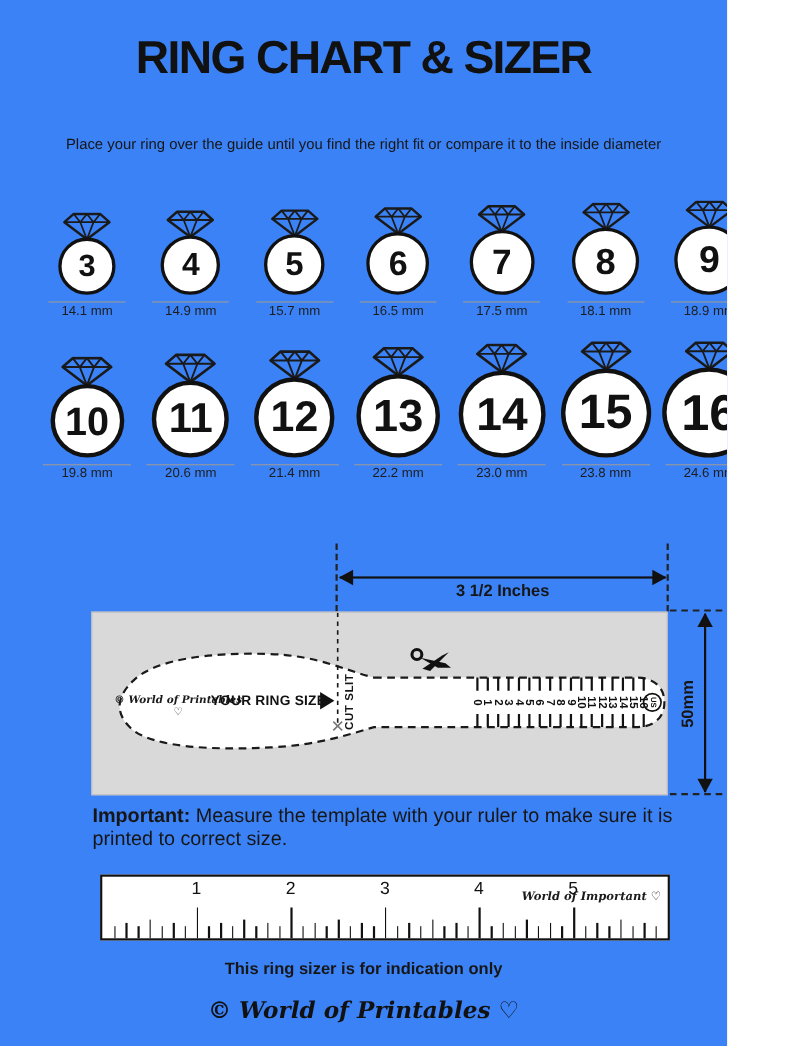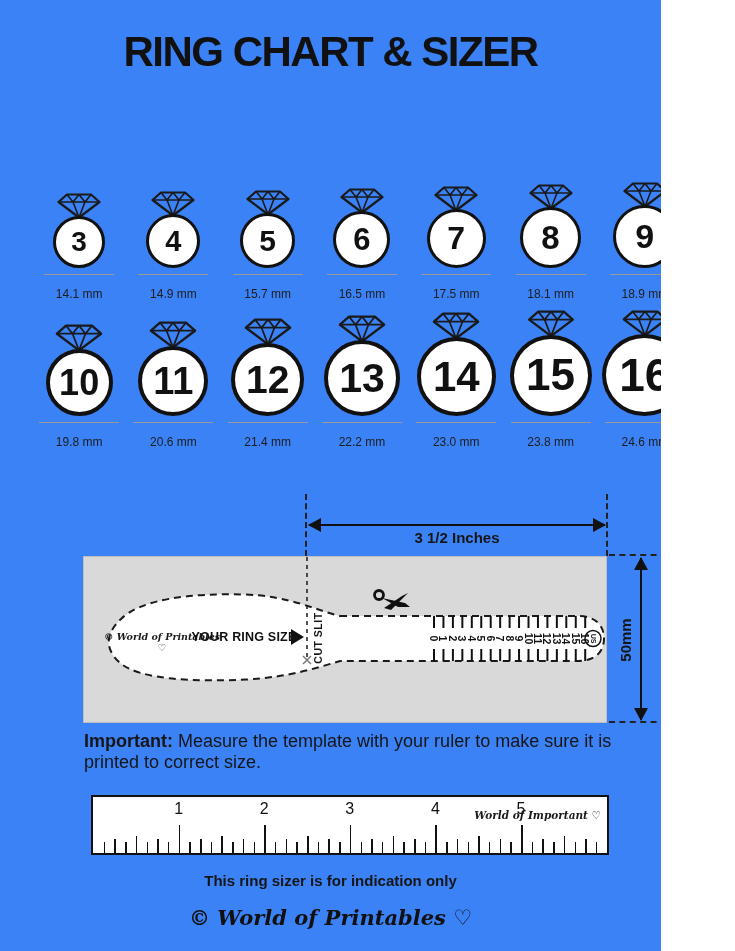--- a/index.html
+++ b/index.html
@@ -37,21 +37,21 @@
   #rings2 .ring-col:nth-of-type(1) .circ{width:67px;height:67px;font-size:36px;}
   #rings2 .ring-col:nth-of-type(2) .circ{width:70px;height:70px;font-size:38px;}
   #rings2 .ring-col:nth-of-type(3) .circ{width:73px;height:73px;font-size:39px;}
   #rings2 .ring-col:nth-of-type(4) .circ{width:76px;height:76px;font-size:41px;}
   #rings2 .ring-col:nth-of-type(5) .circ{width:79px;height:79px;font-size:42px;}
   #rings2 .ring-col:nth-of-type(6) .circ{width:82px;height:82px;font-size:44px;}
   #rings2 .ring-col:nth-of-type(7) .circ{width:85px;height:85px;font-size:46px;}
   .ring-line{border-top:1.5px solid #9a9a9a;margin-top:6px;}
   #rings1 .ring-line{width:70px;}
   #rings2 .ring-line{width:80px;}
-  .ring-mm{font-size:12px;margin-top:12px;color:#1d1d1d;}
+  .ring-mm{font-size:12px;margin-top:0;color:#1d1d1d;}
 
   
   .vdash{border-left:2px dashed #222;width:0;}
   .hdash{border-top:2px dashed #222;height:0;}
   #guide-left{left:305px;top:494px;height:62px;}
   #guide-right{left:606px;top:494px;height:62px;}
   #harrow{left:309px;top:524px;width:296px;border-top:2px solid #111;}
   .ah{position:absolute;width:0;height:0;border-style:solid;}
   #ah-l{left:-1px;top:-8px;border-width:7px 13px 7px 0;border-color:transparent #111 transparent transparent;}
   #ah-r{right:-1px;top:-8px;border-width:7px 0 7px 13px;border-color:transparent transparent transparent #111;}
@@ -101,20 +101,21 @@
   #footer-bold{top:872px;left:0;right:0;text-align:center;font-size:15px;font-weight:bold;}
   #footer-text{top:890px;left:0;right:0;text-align:center;font-size:13.5px;}
   #footer-brand{top:905px;left:0;right:0;text-align:center;font-size:21px;color:#111;}
 </style>
 </head>
 <body>
 
 <div id="page">
 
   <div class="abs" id="title">RING CHART &amp; SIZER</div>
+  <div class="abs" id="sub2">Place your ring over the guide until you find the right fit or compare it to the inside diameter</div>
 
   <svg width="0" height="0" style="position:absolute" aria-hidden="true">
     <defs>
       <g id="dia">
         <polygon points="10,1.5 34,1.5 42.5,9 22,24.5 1.5,9" fill="none" stroke="#1a1a1a" stroke-width="2.2" stroke-linejoin="round"></polygon>
         <path d="M1.5,9 L42.5,9 M10,1.5 L16,9 M16,9 L22,1.5 M22,1.5 L28,9 M28,9 L34,1.5 M16,9 L22,24.5 M28,9 L22,24.5" fill="none" stroke="#1a1a1a" stroke-width="1.6"></path>
       </g>
     </defs>
   </svg>
 

